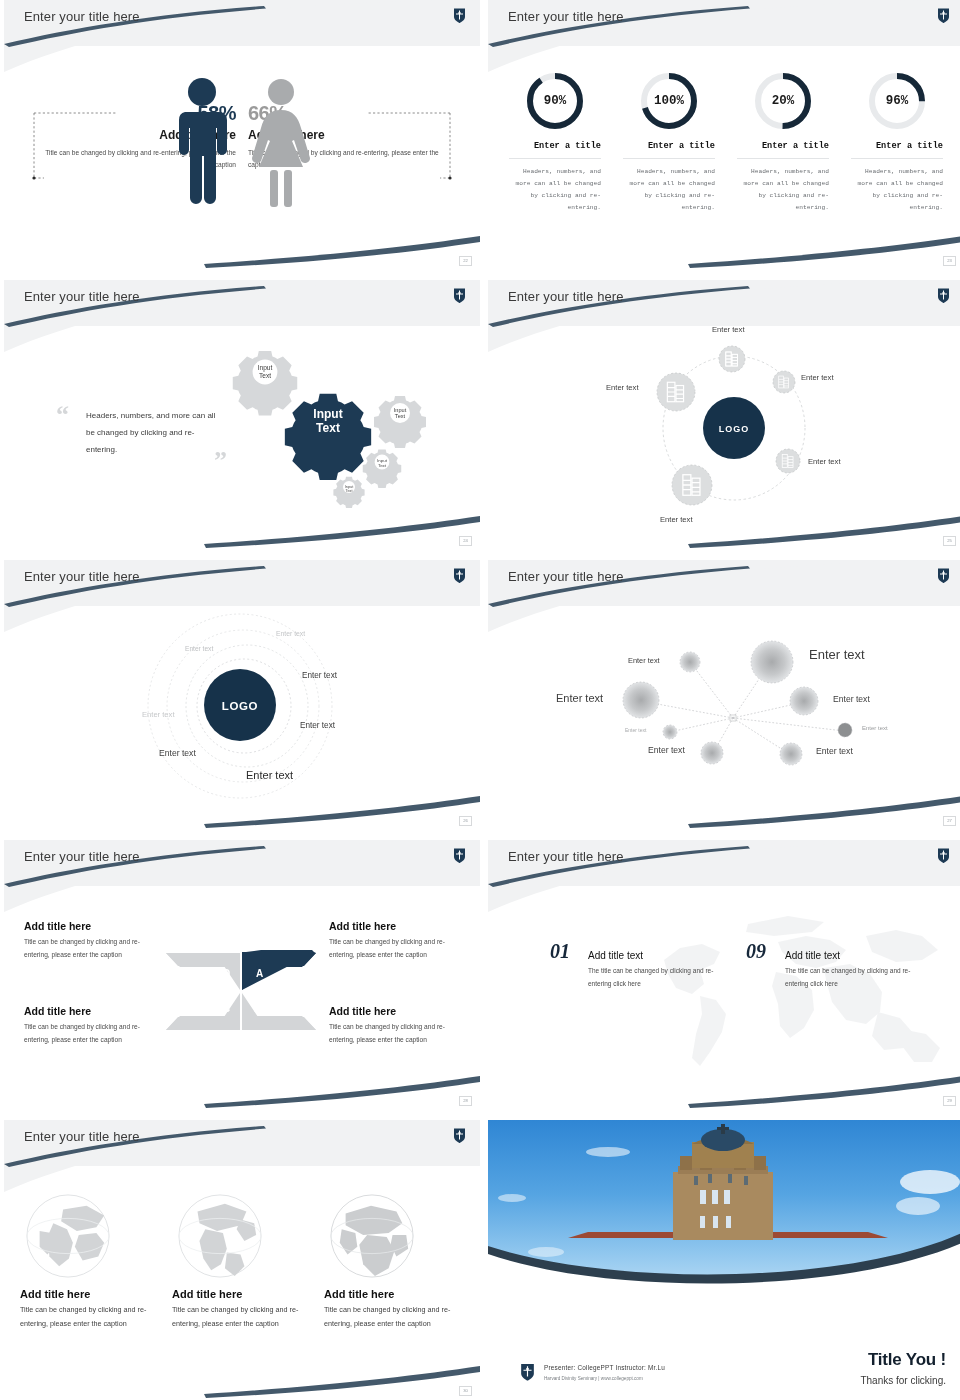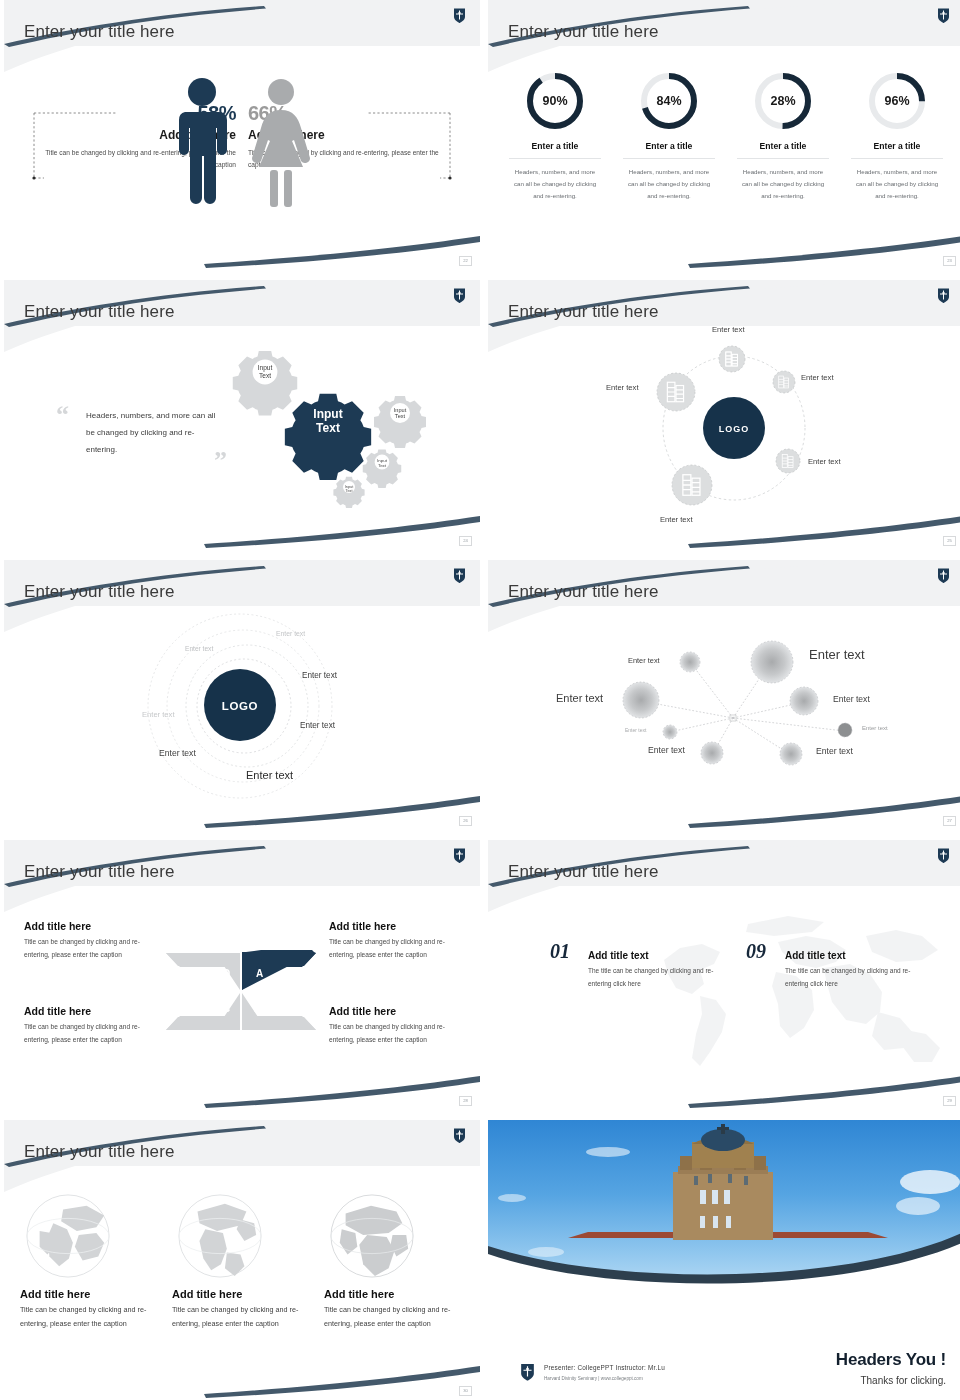--- a/index.html
+++ b/index.html
@@ -28,22 +28,22 @@
   .hdr{
     position:absolute; left:0; top:0; width:100%; height:46px;
     background:#f1f2f3;
     z-index:1;
   }
   .hdr-curve{
     position:absolute; left:0; top:0; width:100%; height:72px; z-index:2;
     pointer-events:none;
   }
   .title{
-    position:absolute; left:20px; top:22px; z-index:4;
-    font-size:17px; font-weight:400; color:#3a3a3a;
+    position:absolute; left:20px; top:9px; z-index:4;
+    font-size:13px; font-weight:400; color:#3a3a3a;
     letter-spacing:.1px;
   }
   .crest{ position:absolute; right:14px; top:7px; z-index:4; width:13px; height:17px; }
   .pgnum{
     position:absolute; right:8px; bottom:4px; z-index:5;
     width:13px;height:10px; border:1px solid #d7d9db; background:#fff;
     font-size:4.2px; line-height:8px; text-align:center; color:#9aa0a6;
   }
   .botcurve{ position:absolute; left:0; bottom:0; width:100%; height:54px; z-index:2; pointer-events:none;}
   .body{ position:absolute; inset:0; z-index:3; }
@@ -52,21 +52,21 @@
   .s1-pct{ font-size:20px; font-weight:700; letter-spacing:-.5px; }
   .s1-pct.m{ color:#1d3a54; }
   .s1-pct.f{ color:#9b9b9b; }
   .s1-ttl{ font-size:12px; font-weight:700; color:#1a1a1a; margin-top:3px; }
   .s1-cap{ font-size:6.6px; line-height:1.75; color:#4a4a4a; margin-top:5px; }
   .s1-left{ position:absolute; left:24px; top:102px; width:208px; text-align:right; }
   .s1-right{ position:absolute; right:24px; top:102px; width:208px; text-align:left; }
 
   
   .donuts{ position:absolute; left:0; right:0; top:70px; display:flex; justify-content:center; gap:22px; }
-  .donut-col{ width:92px; text-align:center; }
+  .donut-col{ width:92px; text-align:right;font-family:Liberation Mono, monospace; }
   .donut-wrap{ position:relative; width:62px; height:62px; margin:0 auto; }
   .donut-val{
     position:absolute; inset:0; display:flex; align-items:center; justify-content:center;
     font-size:12.5px; font-weight:700; color:#1a1a1a;
   }
   .donut-title{ font-size:8.6px; font-weight:700; color:#111; margin-top:9px; padding-bottom:7px;
     border-bottom:1px solid #e2e4e6; }
   .donut-desc{ font-size:6.2px; line-height:1.95; color:#6a6e72; margin-top:7px; }
 
   
@@ -76,21 +76,21 @@
 
   
   .node-label{ position:absolute; font-size:7.6px; color:#3c3c3c; white-space:nowrap; }
 
   
   .s7-h{ font-size:10.5px; font-weight:700; color:#111; }
   .s7-p{ font-size:6.6px; line-height:1.9; color:#4a4a4a; margin-top:4px; }
 
   
   .num{ font-size:20px; font-weight:700; font-style:italic; color:#16273a; font-family:"Liberation Serif",serif;}
-  .s8-h{ font-size:10px; font-weight:700; color:#111; }
+  .s8-h{ font-size:10px; font-weight:400; color:#111; }
   .s8-p{ font-size:6.5px; line-height:1.95; color:#4a4a4a; margin-top:4px; }
 
   
   .g-col{ width:140px; }
   .g-h{ font-size:11px; font-weight:700; color:#111; margin-top:8px;}
   .g-p{ font-size:7.2px; line-height:2.0; color:#3e3e3e; margin-top:3px;}
 
   
   .photo{ position:absolute; left:0; top:0; width:100%; height:176px; overflow:hidden; }
   .sky{ position:absolute; inset:0;
@@ -182,32 +182,32 @@
         </div>
         <div class="donut-title">Enter a title</div>
         <div class="donut-desc">Headers, numbers, and more can all be changed by clicking and re-entering.</div>
       </div>
       <div class="donut-col">
         <div class="donut-wrap">
           <svg viewBox="0 0 62 62" style="transform:rotate(-90deg)">
               <circle cx="31" cy="31" r="25" fill="none" stroke="#e8eaec" stroke-width="6"></circle>
               <circle cx="31" cy="31" r="25" fill="none" stroke="#162838" stroke-width="6" stroke-dasharray="110 157.1"></circle>
             </svg>
-          <div class="donut-val">84%</div>
+          <div class="donut-val">100%</div>
         </div>
         <div class="donut-title">Enter a title</div>
         <div class="donut-desc">Headers, numbers, and more can all be changed by clicking and re-entering.</div>
       </div>
       <div class="donut-col">
         <div class="donut-wrap">
           <svg viewBox="0 0 62 62" style="transform:rotate(-90deg)">
               <circle cx="31" cy="31" r="25" fill="none" stroke="#e8eaec" stroke-width="6"></circle>
               <circle cx="31" cy="31" r="25" fill="none" stroke="#162838" stroke-width="6" stroke-dasharray="78.5 157.1"></circle>
             </svg>
-          <div class="donut-val">28%</div>
+          <div class="donut-val">20%</div>
         </div>
         <div class="donut-title">Enter a title</div>
         <div class="donut-desc">Headers, numbers, and more can all be changed by clicking and re-entering.</div>
       </div>
       <div class="donut-col">
         <div class="donut-wrap">
           <svg viewBox="0 0 62 62" style="transform:rotate(-90deg)">
               <circle cx="31" cy="31" r="25" fill="none" stroke="#e8eaec" stroke-width="6"></circle>
               <circle cx="31" cy="31" r="25" fill="none" stroke="#162838" stroke-width="6" stroke-dasharray="39.3 157.1"></circle>
             </svg>
@@ -703,17 +703,17 @@
       </svg>
     </div>
 
     <svg class="crest-big" viewBox="0 0 26 34">
       <path d="M2,3 H24 V20 C24,27 13,32 13,32 C13,32 2,27 2,20 Z" fill="#1d3a54"></path>
       <path d="M13,7 V25 M6,14 H20" stroke="#fff" stroke-width="2"></path>
         <circle cx="13" cy="12" r="2.4" fill="#fff"></circle>
     </svg>
     <div class="pres-l1">Presenter: CollegePPT   Instructor: Mr.Lu</div>
     <div class="pres-l2">Harvard Divinity Seminary | www.collegeppt.com</div>
-    <div class="thanks-h">Headers You !</div>
+    <div class="thanks-h">Title You !</div>
     <div class="thanks-s">Thanks for clicking.</div>
   </div>
 
 </div>
 
 </body></html>

